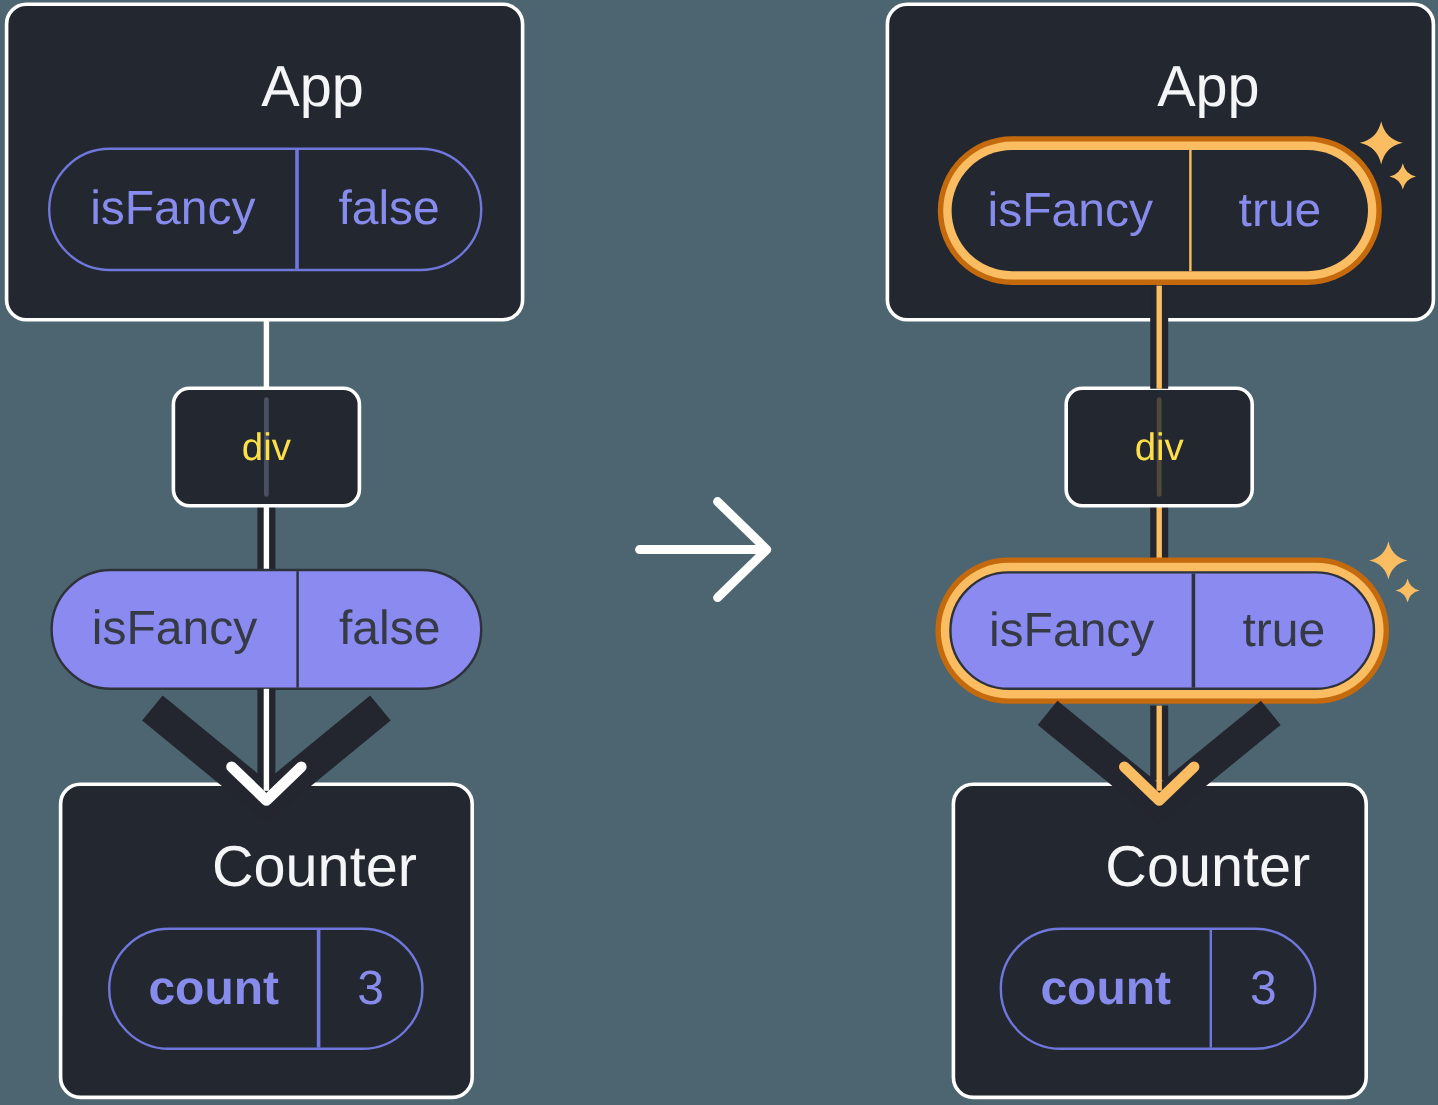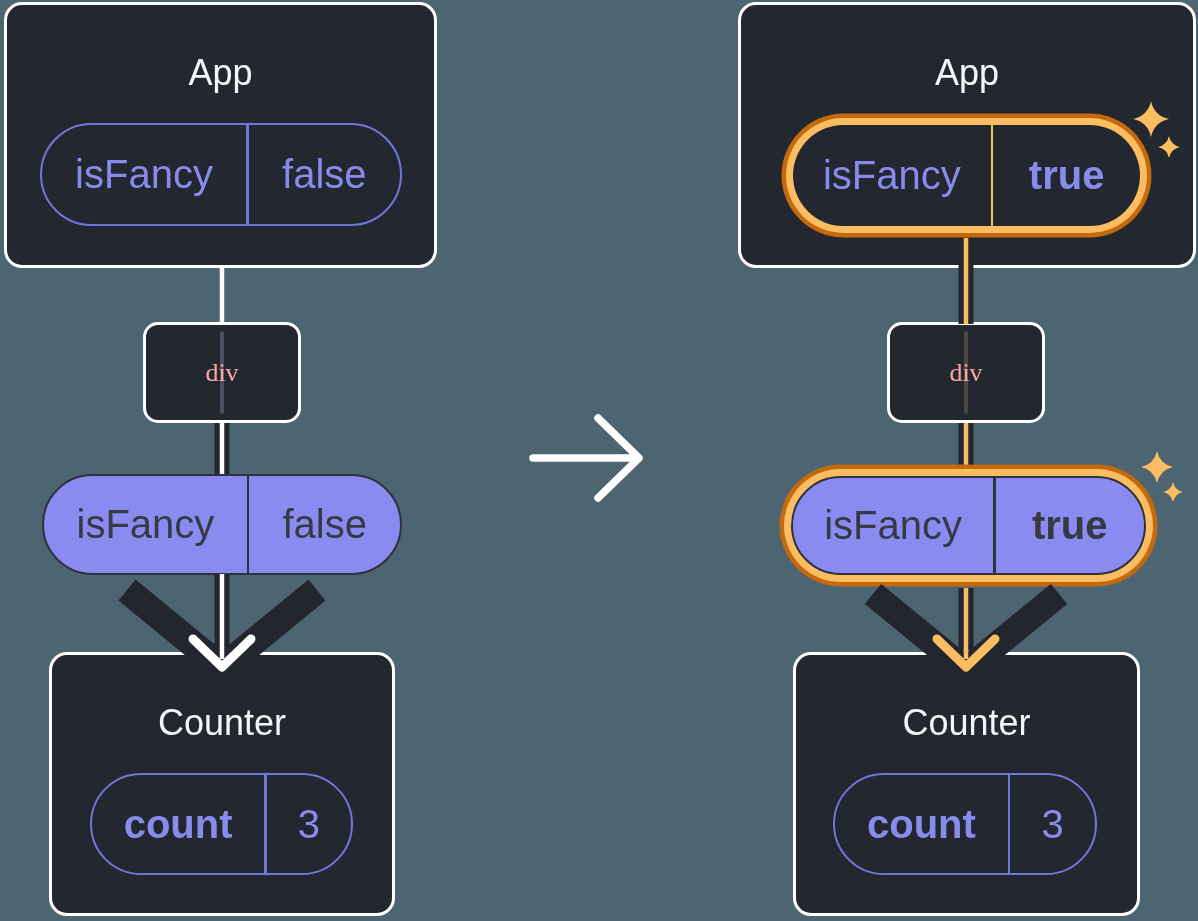--- a/index.html
+++ b/index.html
@@ -11,24 +11,24 @@
   svg.layer { position:absolute; left:0; top:0; width:1198px; height:921px; pointer-events:none; }
   #underlay { z-index:1; }
   #overlay  { z-index:4; }
 
   .node {
     position:absolute; box-sizing:border-box; z-index:2;
     background:#23272F; border:3.5px solid #FFFFFF; border-radius:18px;
   }
   .node-title {
     position:absolute; z-index:3; height:48px; line-height:48px;
-    text-align:center; color:#F4F5F7; font-size:36px; font-weight:500;
+    text-align:center; color:#F4F5F7; font-size:48px; font-weight:500;margin-left:40px;
   }
   .div-node { display:flex; align-items:center; justify-content:center; border-radius:15px; }
-  .div-label { position:relative; color:#fca5a5; font-size:26px; font-weight:500;font-family:Liberation Serif, serif; }
+  .div-label { position:relative; color:#fde047; font-size:32px; font-weight:500; }
   .dim-line { position:absolute; left:calc(50% - 2.25px); top:6px; bottom:6px; width:4.5px; border-radius:2px; }
   .dim-purple { background:#4A4F61; }
   .dim-orange { background:#4F483B; }
 
   .pill {
     position:absolute; z-index:3; box-sizing:border-box;
     display:flex; align-items:stretch; border-radius:999px;
   }
   .pill-cell {
     display:flex; align-items:center; justify-content:center;
@@ -46,21 +46,21 @@
   
   .pill-filled { background:#8A8AF0; border:2.5px solid #2E323B; color:#363A44; }
   .pill-filled .divider { background:#2E323B; }
 
   
   .pill-dark-hl { background:#23272F; color:#878CEC; }
   .pill-dark-hl .divider { background:#FBBD62; }
 
   .hl-rings { box-shadow:0 0 0 7px #FBBD62, 0 0 0 11.5px #C5690D; }
 
-  .bold { font-weight:700; }
+  .bold { font-weight:400; }
 </style>
 </head>
 <body>
 
 <div class="canvas">
 
   <svg id="underlay" class="layer" viewBox="0 0 1198 921">
 
     <line x1="222" y1="266" x2="222" y2="327" stroke="#FFFFFF" stroke-width="4.5"></line>
 

